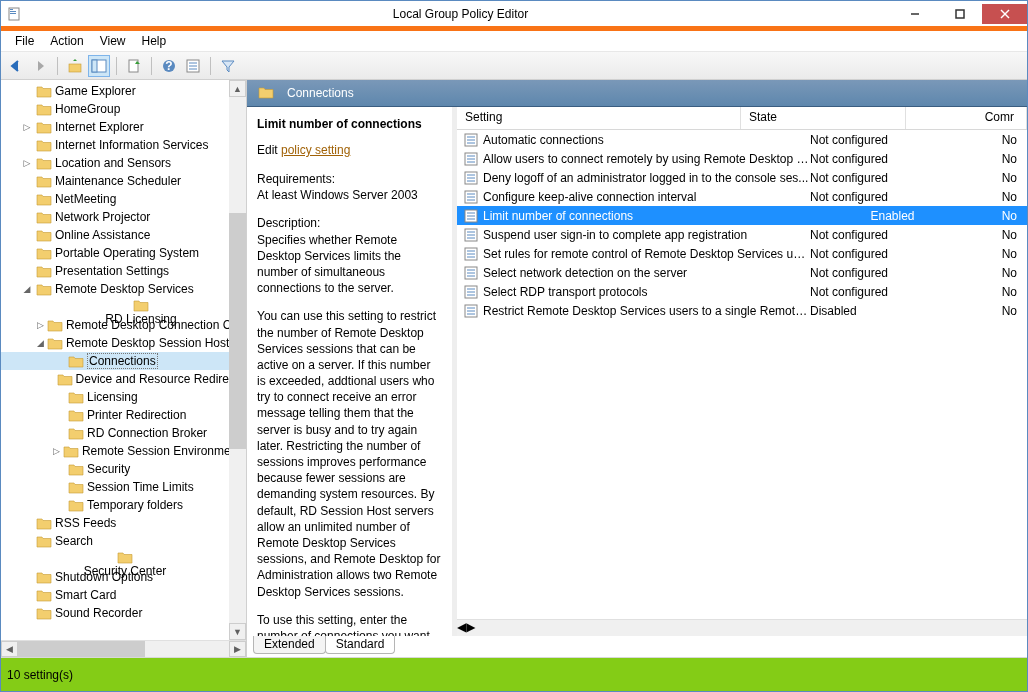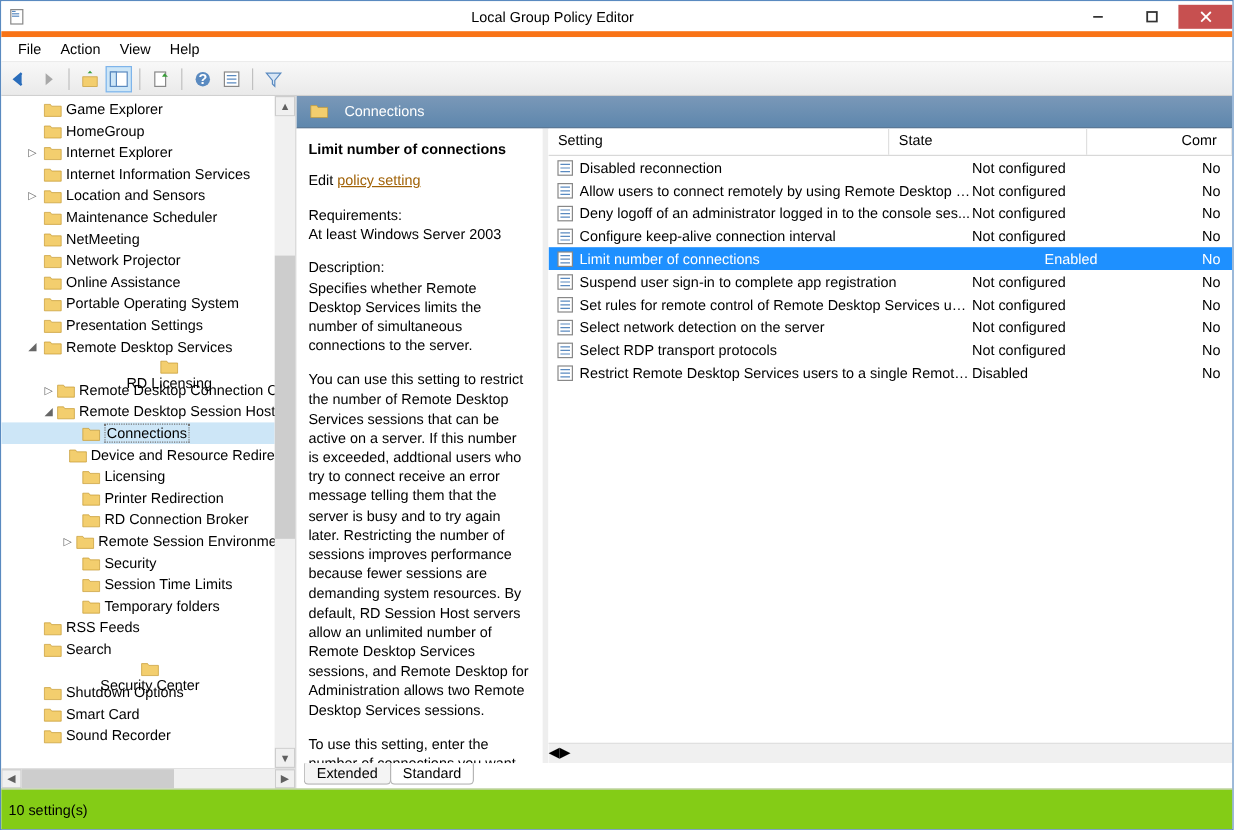--- a/index.html
+++ b/index.html
@@ -527,21 +527,21 @@
         <div class="list-body" id="list-body">
             <div class="list-row">
               <span class="li-icon">
                 <svg class="setting-svg" viewBox="0 0 16 16">
                   <rect x="2" y="2" width="12" height="12"></rect>
                   <line x1="4" y1="5" x2="12" y2="5"></line>
                   <line x1="4" y1="8" x2="12" y2="8"></line>
                   <line x1="4" y1="11" x2="12" y2="11"></line>
                 </svg>
               </span>
-              <span class="li-setting">Disabled reconnection</span>
+              <span class="li-setting">Automatic connections</span>
               <span class="li-state">Not configured</span>
               <span class="li-comment">No</span>
             </div>
             <div class="list-row">
               <span class="li-icon">
                 <svg class="setting-svg" viewBox="0 0 16 16">
                   <rect x="2" y="2" width="12" height="12"></rect>
                   <line x1="4" y1="5" x2="12" y2="5"></line>
                   <line x1="4" y1="8" x2="12" y2="8"></line>
                   <line x1="4" y1="11" x2="12" y2="11"></line>

